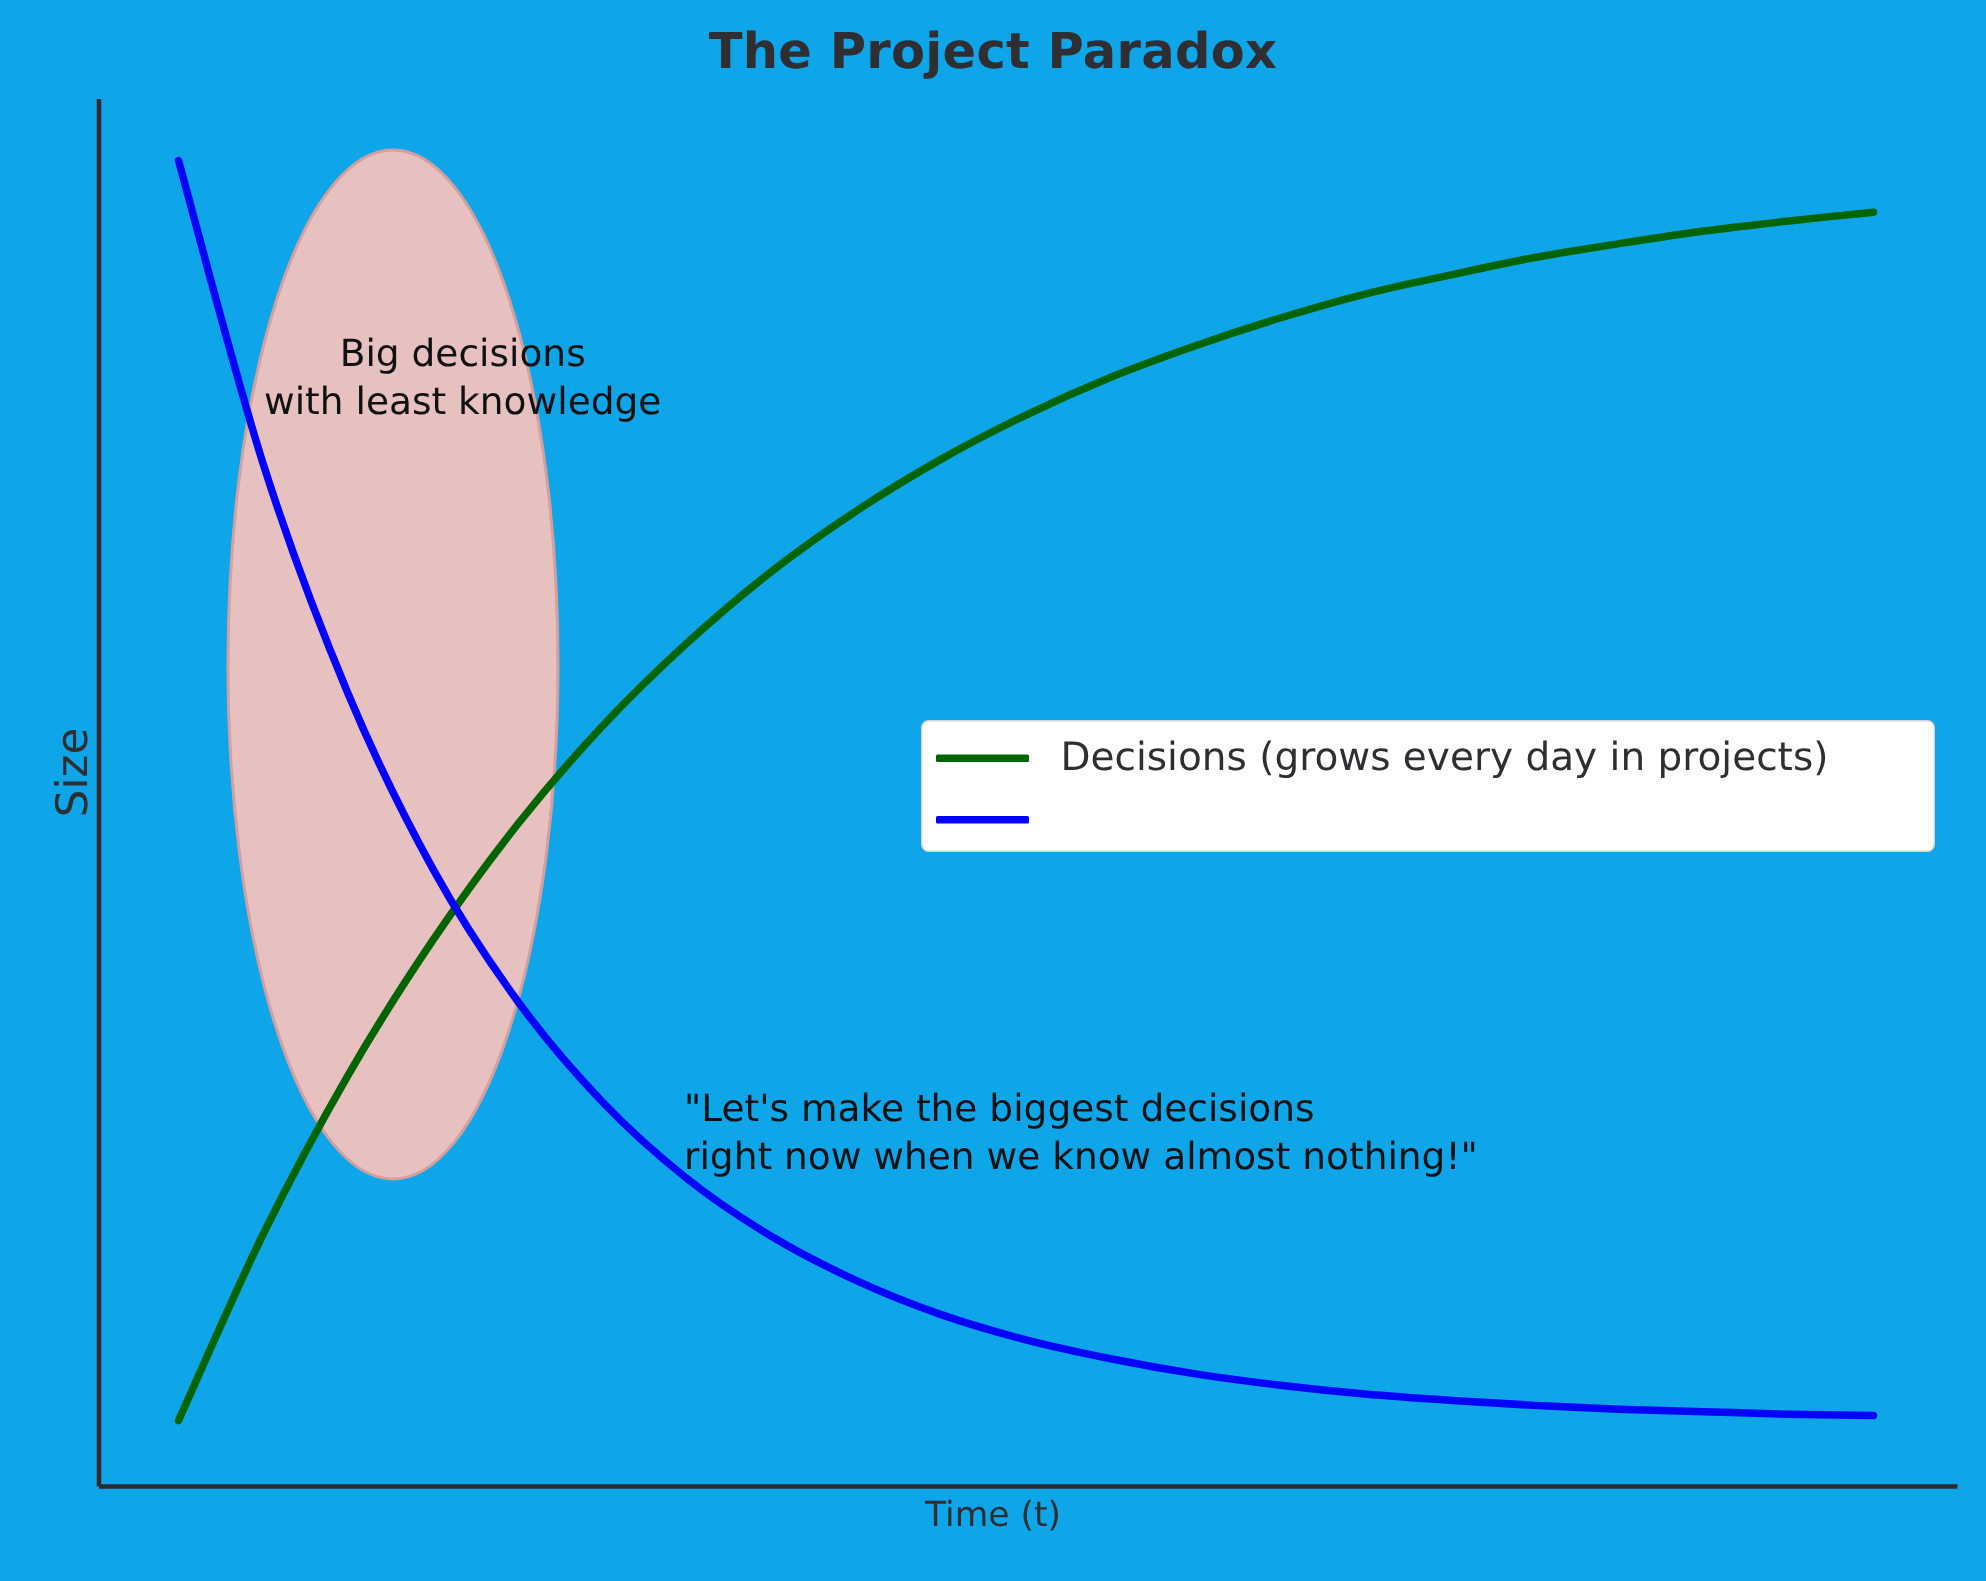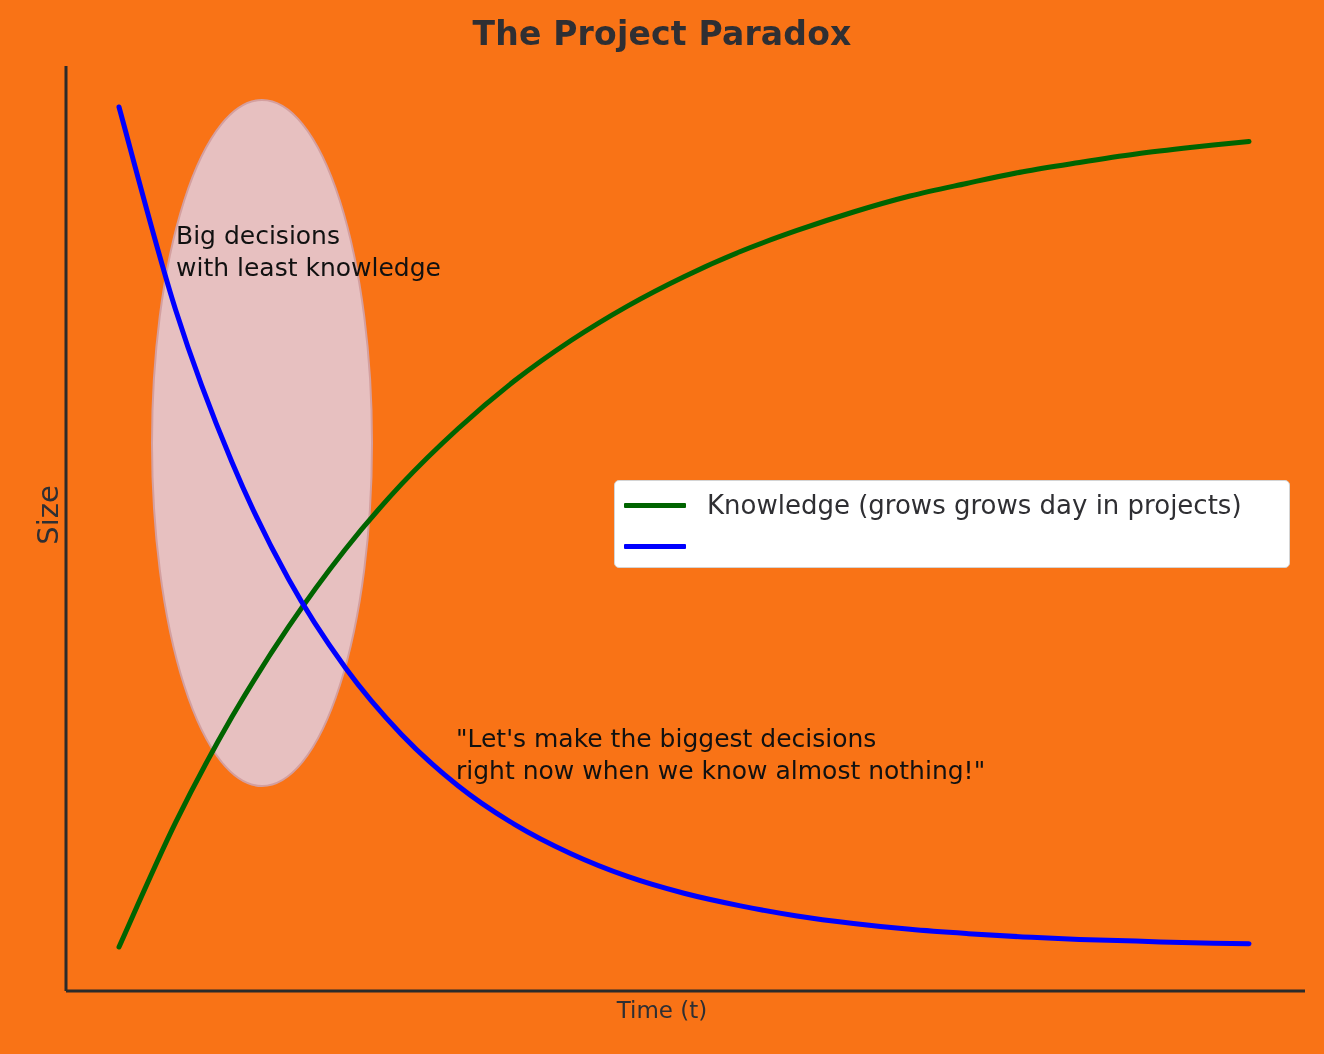--- a/index.html
+++ b/index.html
@@ -10,21 +10,21 @@
   body {
     width: 1324px;
     height: 1054px;
     font-family: "DejaVu Sans", sans-serif;
     overflow: hidden;
   }
   #figure {
     position: relative;
     width: 1324px;
     height: 1054px;
-    background: #f97316;
+    background: #0ea5e9;
   }
   #plot-svg {
     position: absolute;
     left: 0;
     top: 0;
     width: 1324px;
     height: 1054px;
     display: block;
   }
   .chart-title {
@@ -65,20 +65,21 @@
     position: absolute;
     font-size: 25px;
     line-height: 1.28;
     color: #111111;
     white-space: pre;
     font-family: "DejaVu Sans", sans-serif;
   }
   #annotation-big-decisions {
     left: 176px;
     top: 220px;
+    text-align: center;
   }
   #annotation-quote {
     left: 456px;
     top: 723px;
   }
   #legend-box {
     position: absolute;
     left: 614px;
     top: 480px;
     width: 676px;
@@ -137,20 +138,20 @@
 
   <div class="annotation" id="annotation-big-decisions">Big decisions
 with least knowledge</div>
 
   <div class="annotation" id="annotation-quote">"Let's make the biggest decisions
 right now when we know almost nothing!"</div>
 
   <div id="legend-box">
     <div class="legend-row" id="legend-row-0">
       <span class="legend-swatch" id="legend-swatch-0" style="background: rgb(0, 100, 0);"></span>
-      <span class="legend-text">Knowledge (grows grows day in projects)</span>
+      <span class="legend-text">Decisions (grows every day in projects)</span>
     </div>
     <div class="legend-row" id="legend-row-1">
       <span class="legend-swatch" id="legend-swatch-1" style="background: rgb(0, 0, 255);"></span>
     </div>
   </div>
 
 </div>
 
 </body></html>

